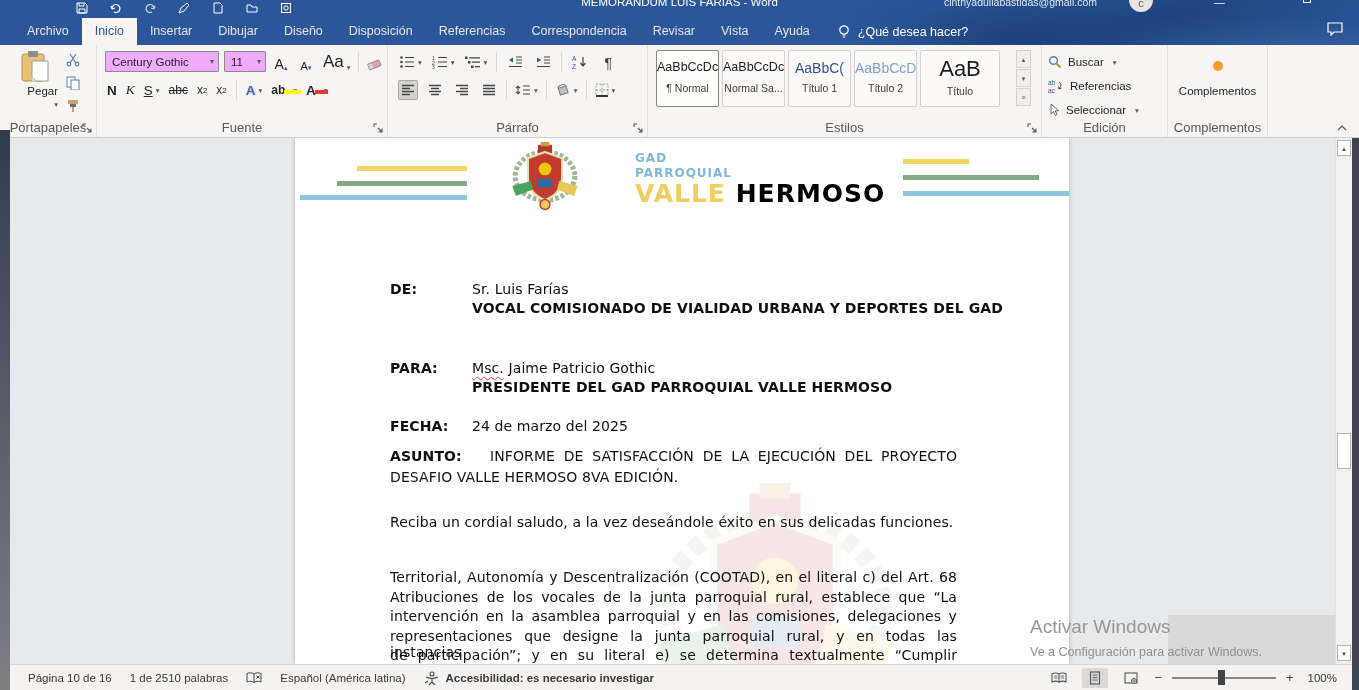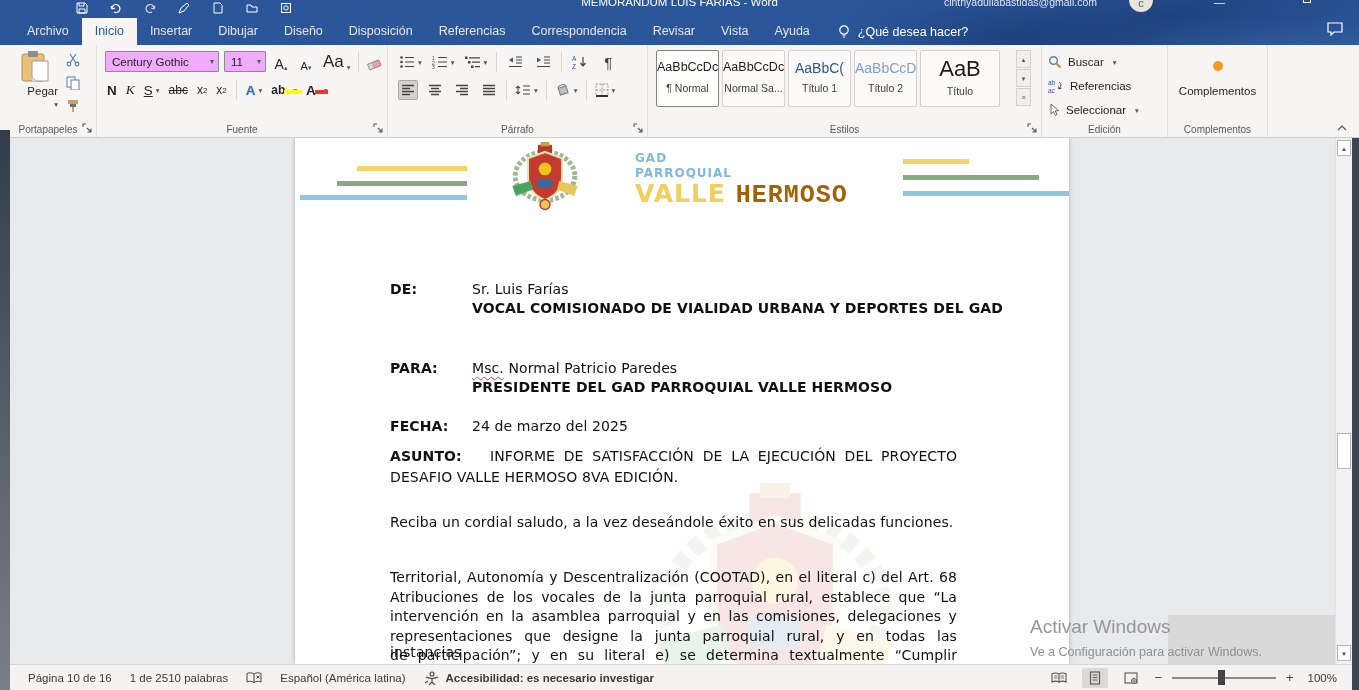--- a/index.html
+++ b/index.html
@@ -25,21 +25,21 @@
 
   .tabrow { position:absolute; left:0; top:18px; width:100%; height:27px; display:flex; align-items:stretch; padding-left:14px; }
   .tab { color:#e5e5e5; font-size:12.5px; line-height:27px; padding:0 13px; white-space:nowrap; cursor:default; }
   .tab.active { background:#f6f5f3; color:#2b579a; }
   .tellme { display:flex; align-items:center; gap:7px; margin-left:14px; color:#fff; font-size:12.5px; }
   .comment-btn { position:absolute; right:16px; top:22px; }
 
   
   .ribbon { position:absolute; left:0; top:45px; width:1359px; height:93px; background:#f6f5f3; border-bottom:1px solid #cfcdcb; z-index:55; }
   .group { position:absolute; top:0; height:92px; border-right:1px solid #e1dfdc; }
-  .group-label { position:absolute; bottom:2px; left:0; width:100%; text-align:center; font-size:10px; color:#5a5856; }
+  .group-label { position:absolute; bottom:2px; left:0; width:100%; text-align:center; font-size:13px; color:#5a5856; }
   .launcher { position:absolute; bottom:4px; right:4px; }
   .g-clip { left:0; width:97px; } .g-font { left:97px; width:291px; }
   .g-par { left:388px; width:260px; } .g-sty { left:648px; width:394px; }
   .g-edit { left:1042px; width:126px; } .g-add { left:1168px; width:100px; }
 
   .paste-btn { position:absolute; left:12px; top:6px; width:46px; height:66px; text-align:right; font-size:11.5px; color:#262626; border-radius:2px; }
   .paste-btn .lbl { margin-top:2px; }
   .mini-col { position:absolute; left:62px; top:6px; display:flex; flex-direction:column; gap:5px; }
   .mini-btn { width:22px; height:18px; display:flex; align-items:center; justify-content:center; border-radius:2px; }
 
@@ -92,21 +92,21 @@
   .doc-abs { position:absolute; white-space:nowrap; }
   .doc { font-family:"DejaVu Sans", sans-serif; font-size:14px; color:#111; letter-spacing:.1px; }
   .docb { font-weight:bold; }
   .just { text-align:justify; text-align-last:justify; white-space:normal; }
   .wavy { text-decoration:underline; text-decoration-style:wavy; text-decoration-color:#e03c32; text-decoration-thickness:1px; text-underline-offset:3px; }
 
   .logo-text { position:absolute; left:340px; top:14px; line-height:1; }
   .lt-gad { color:#7fb9da; font-weight:bold; font-size:12px; letter-spacing:1px; }
   .lt-par { color:#7fb9da; font-weight:bold; font-size:12px; letter-spacing:1px; margin-top:3px; }
   .lt-big { margin-top:2px; font-size:25px; font-weight:bold; letter-spacing:1px; }
-  .lt-valle { color:#f0cf5e; } .lt-hermoso { color:#a16207;font-family:Liberation Mono, monospace; }
+  .lt-valle { color:#f0cf5e; } .lt-hermoso { color:#000000; }
 
   .wm-emblem { position:absolute; left:300px; top:345px; opacity:.12; filter:blur(.4px); }
 
   .act-rect { position:absolute; left:873px; top:477px; width:168px; height:49px; background:#d9d9d9; }
   .act-l1 { position:absolute; left:735px; top:478px; font-size:19px; color:#969696; }
   .act-l2 { position:absolute; left:735px; top:507px; font-size:12.5px; color:#8f8f8f; }
 
   
   .vscroll { position:absolute; right:7px; top:0; width:17px; height:526px; background:#f1f1f1; border-left:1px solid #e2e2e2; z-index:40; }
   .vsbox { position:absolute; left:1px; width:14px; height:16px; background:#fff; border:1px solid #b5b5b5; font-size:7px; color:#444; text-align:center; line-height:15px; }
@@ -656,21 +656,21 @@
     <svg class="wm-emblem" width="360" height="257" viewBox="0 0 140 100">
         <use href="#emblem"></use>
       </svg>
 
 
     <div class="doc-abs docb" style="left:95px; top:143px">DE:</div>
     <div class="doc-abs" style="left:177px; top:143px">Sr. Luis Farías</div>
     <div class="doc-abs docb" style="left:177px; top:162px">VOCAL COMISIONADO DE VIALIDAD URBANA Y DEPORTES DEL GAD</div>
 
     <div class="doc-abs docb" style="left:95px; top:222px">PARA:</div>
-    <div class="doc-abs" style="left:177px; top:222px"><span class="wavy">Msc.</span><span> Normal Patricio Paredes</span></div>
+    <div class="doc-abs" style="left:177px; top:222px"><span class="wavy">Msc.</span><span> Jaime Patricio Gothic</span></div>
     <div class="doc-abs docb" style="left:177px; top:241px">PRESIDENTE DEL GAD PARROQUIAL VALLE HERMOSO</div>
 
     <div class="doc-abs docb" style="left:95px; top:280px">FECHA:</div>
     <div class="doc-abs" style="left:177px; top:280px">24 de marzo del 2025</div>
 
     <div class="doc-abs docb" style="left:95px; top:310px">ASUNTO:</div>
     <div class="doc-abs just" style="left:195px; top:310px; width:467px">INFORME DE SATISFACCIÓN DE LA EJECUCIÓN DEL PROYECTO</div>
     <div class="doc-abs" style="left:95px; top:331px">DESAFIO VALLE HERMOSO 8VA EDICIÓN.</div>
 
     <div class="doc-abs" style="left:95px; top:376px">Reciba un cordial saludo, a la vez deseándole éxito en sus delicadas funciones.</div>

